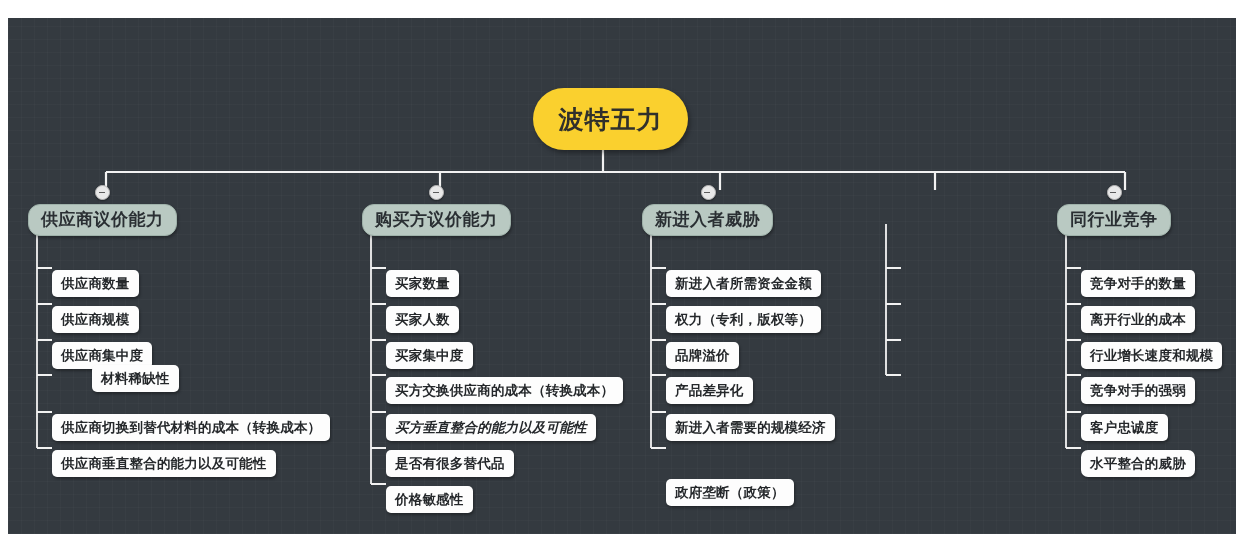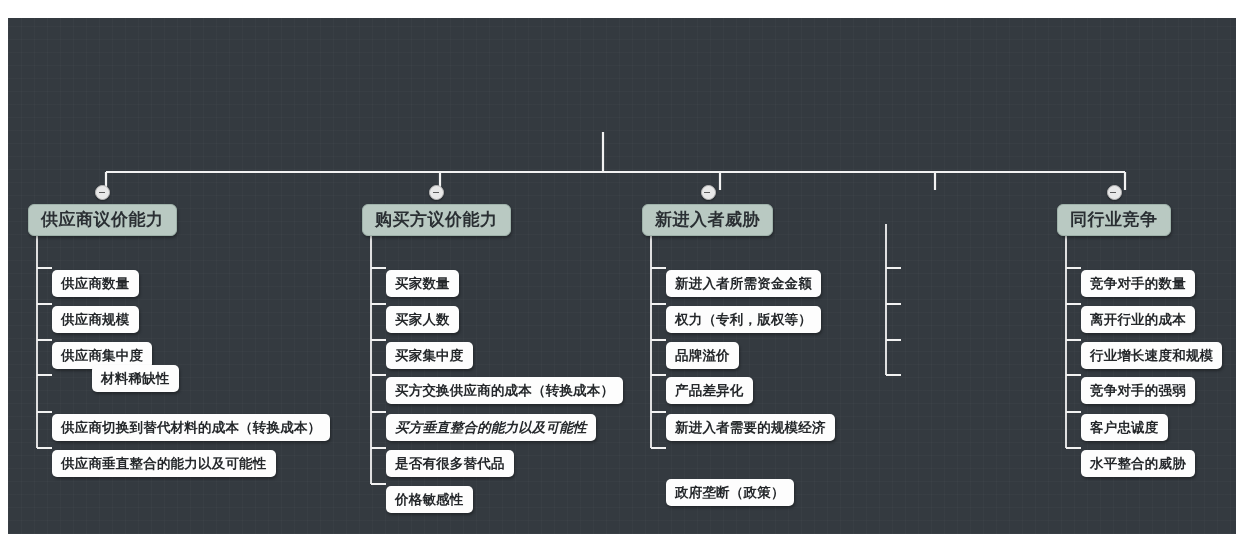--- a/index.html
+++ b/index.html
@@ -70,21 +70,21 @@
   
   .branch {
     position: absolute;
     top: 186px;
   }
   .branch-header {
     position: relative;
     display: inline-block;
     background: #b9c9c2;
     border: 1px solid #9fb2aa;
-    border-radius: 6px;
+    border-radius: 12px;
     padding: 3px 12px 4px 12px;
     box-shadow: 1px 2px 3px rgba(0,0,0,0.3);
     white-space: nowrap;
   }
   .branch-header .branch-label {
     font-size: 17px;
     font-weight: bold;
     color: #2a2f33;
     letter-spacing: 0.5px;
   }
@@ -154,20 +154,23 @@
 
       <path d="M363 206 L363 466 M363 250 L378 250 M363 286 L378 286 M363 322 L378 322 M363 357 L378 357 M363 394 L378 394 M363 430 L378 430 M363 466 L378 466" stroke="#f2f2f2" stroke-width="1.8" fill="none"></path>
 
       <path d="M643 206 L643 430 M643 250 L658 250 M643 286 L658 286 M643 322 L658 322 M643 357 L658 357 M643 394 L658 394 M643 430 L658 430" stroke="#f2f2f2" stroke-width="1.8" fill="none"></path>
 
       <path d="M878 206 L878 357 M878 250 L893 250 M878 286 L893 286 M878 322 L893 322 M878 357 L893 357" stroke="#f2f2f2" stroke-width="1.8" fill="none"></path>
 
       <path d="M1058 206 L1058 430 M1058 250 L1073 250 M1058 286 L1073 286 M1058 322 L1073 322 M1058 357 L1073 357 M1058 394 L1073 394 M1058 430 L1073 430" stroke="#f2f2f2" stroke-width="1.8" fill="none"></path>
     </svg>
 
+    <div id="root-node">
+      <span class="root-label">波特五力</span>
+    </div>
 
     <div class="branch" style="left:20px;">
       <div class="branch-header">
         <span class="collapse-toggle"></span>
         <span class="branch-label">供应商议价能力</span>
       </div>
       <div class="leaves">
         <div class="leaf" style="left:24px; top:22px;">
           <span class="leaf-label">供应商数量</span>
         </div>
@@ -261,20 +264,20 @@
         </div>
         <div class="leaf" style="left:24px; top:94px;">
           <span class="leaf-label">行业增长速度和规模</span>
         </div>
         <div class="leaf" style="left:24px; top:129px;">
           <span class="leaf-label">竞争对手的强弱</span>
         </div>
         <div class="leaf" style="left:24px; top:166px;">
           <span class="leaf-label">客户忠诚度</span>
         </div>
-        <div class="leaf" style="left:24px; top:202px;">
+        <div class="leaf" style="left:24px; top:202px;border-radius:7px;">
           <span class="leaf-label">水平整合的威胁</span>
         </div>
       </div>
     </div>
 
   </div>
 </div>
 
 </body></html>

